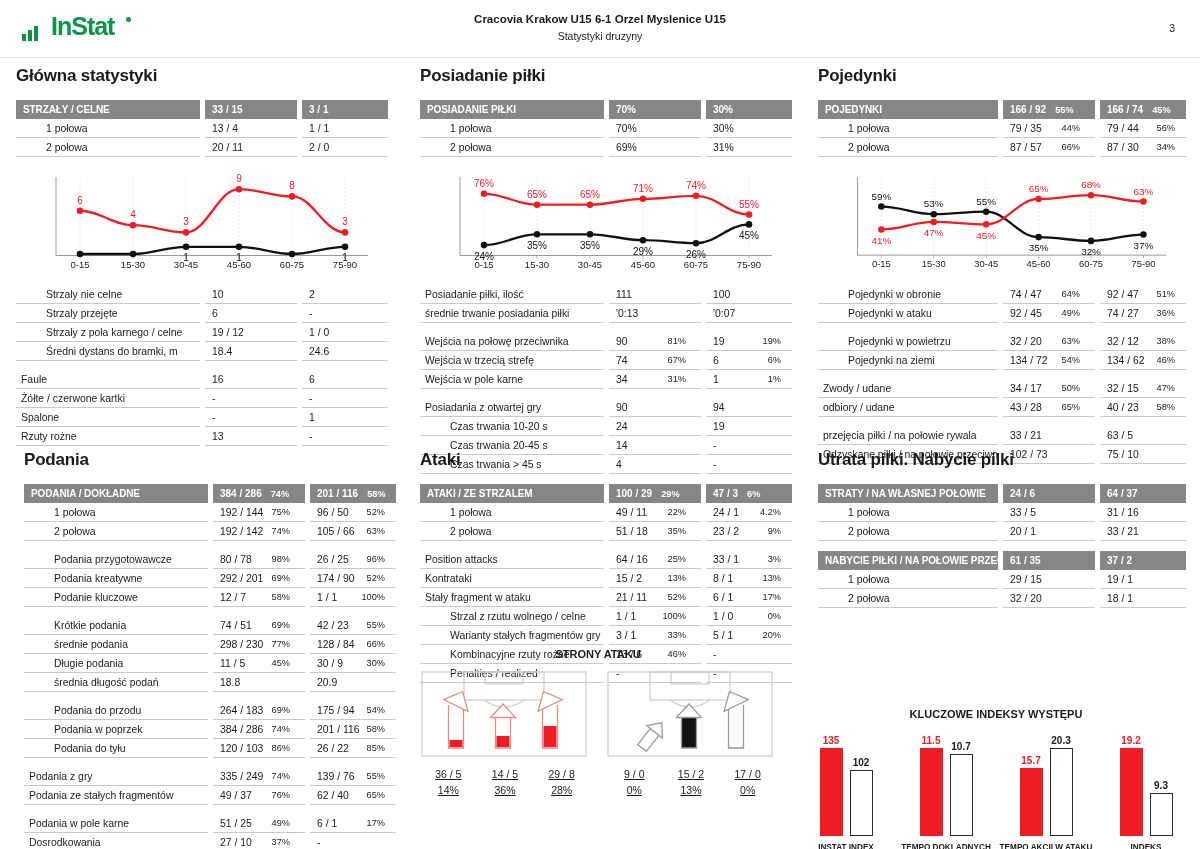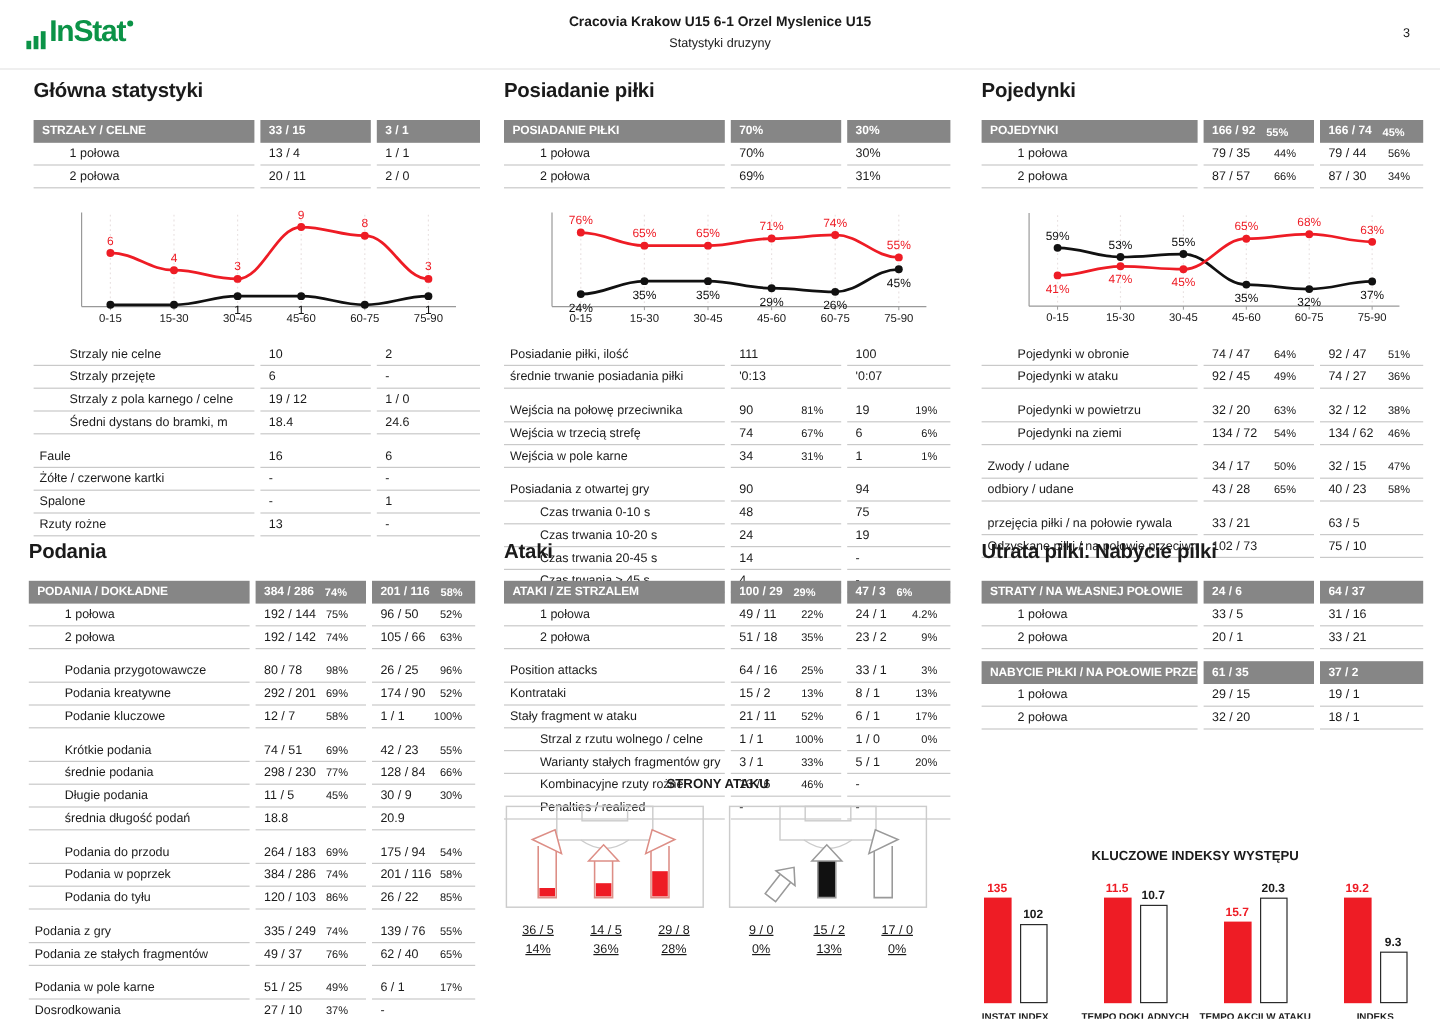--- a/index.html
+++ b/index.html
@@ -1,32 +1,32 @@
 <!DOCTYPE html>
 <html><head>
 <meta charset="utf-8">
 <style>
   * { box-sizing: border-box; margin: 0; padding: 0; }
   body { font-family: "Liberation Sans", sans-serif; color:#1a1a1a; background:#fff; }
   .page { position:relative; width:1200px; height:849px; background:#fff; overflow:hidden; }
 
   
   .pageheader { position:absolute; top:0; left:0; right:0; height:58px; border-bottom:1px solid #e4e4e4; background:#fff; }
-  .logo { position:absolute; left:22px; top:13px; display:flex; align-items:flex-start; }
+  .logo { position:absolute; left:22px; top:13px; display:flex; align-items:flex-start;gap:10px; }
   .logo-bars { display:flex; align-items:flex-end; gap:2px; margin-right:3px; margin-top:13px; }
   .logo-bars i { display:block; width:4px; background:#0b9347; }
   .logo-text { font-size:25px; font-weight:bold; color:#0b9347; letter-spacing:-1px; line-height:1.1; }
   .logo-dot { width:5px; height:5px; border-radius:50%; background:#0b9347; margin:4px 0 0 2px; }
   .htitle { position:absolute; top:13px; left:200px; right:200px; text-align:center; font-size:11.5px; font-weight:bold; }
   .hsub   { position:absolute; top:30px; left:200px; right:200px; text-align:center; font-size:10.5px; }
   .hpage  { position:absolute; right:25px; top:22px; font-size:10.5px; }
 
   
   .col { position:absolute; width:372px; }
-  #p-glowna     { left:28px;  top:66px; }
+  #p-glowna     { left:16px;  top:66px; }
   #p-posiadanie { left:420px; top:66px; }
   #p-pojedynki  { left:818px; top:66px; width:368px; }
   #p-podania    { left:24px;  top:450px; }
   #p-ataki      { left:420px; top:450px; }
   #p-utrata     { left:818px; top:450px; width:368px; }
   .sec-title { font-size:17px; font-weight:bold; letter-spacing:-0.2px; margin-bottom:14px; }
 
   .hbar { display:flex; gap:5px; height:19px; }
   .hbar .hc { background:#868686; color:#fff; font-weight:bold; font-size:10px; display:flex; align-items:center; white-space:nowrap; overflow:hidden; }
   .hc-label { flex:1; padding-left:7px; font-size:9.6px; letter-spacing:-0.1px; }
@@ -378,29 +378,20 @@
         <div class="row gap">
           <div class="cell c-label">Posiadania z otwartej gry</div>
           <div class="cell c-v">
             <span>90</span>
           </div>
           <div class="cell c-v2">
             <span>94</span>
           </div>
         </div>
         <div class="row">
-          <div class="cell c-label indent">Czas trwania 0-10 s</div>
-          <div class="cell c-v">
-            <span>48</span>
-          </div>
-          <div class="cell c-v2">
-            <span>75</span>
-          </div>
-        </div>
-        <div class="row">
           <div class="cell c-label indent">Czas trwania 10-20 s</div>
           <div class="cell c-v">
             <span>24</span>
           </div>
           <div class="cell c-v2">
             <span>19</span>
           </div>
         </div>
         <div class="row">
           <div class="cell c-label indent">Czas trwania 20-45 s</div>

